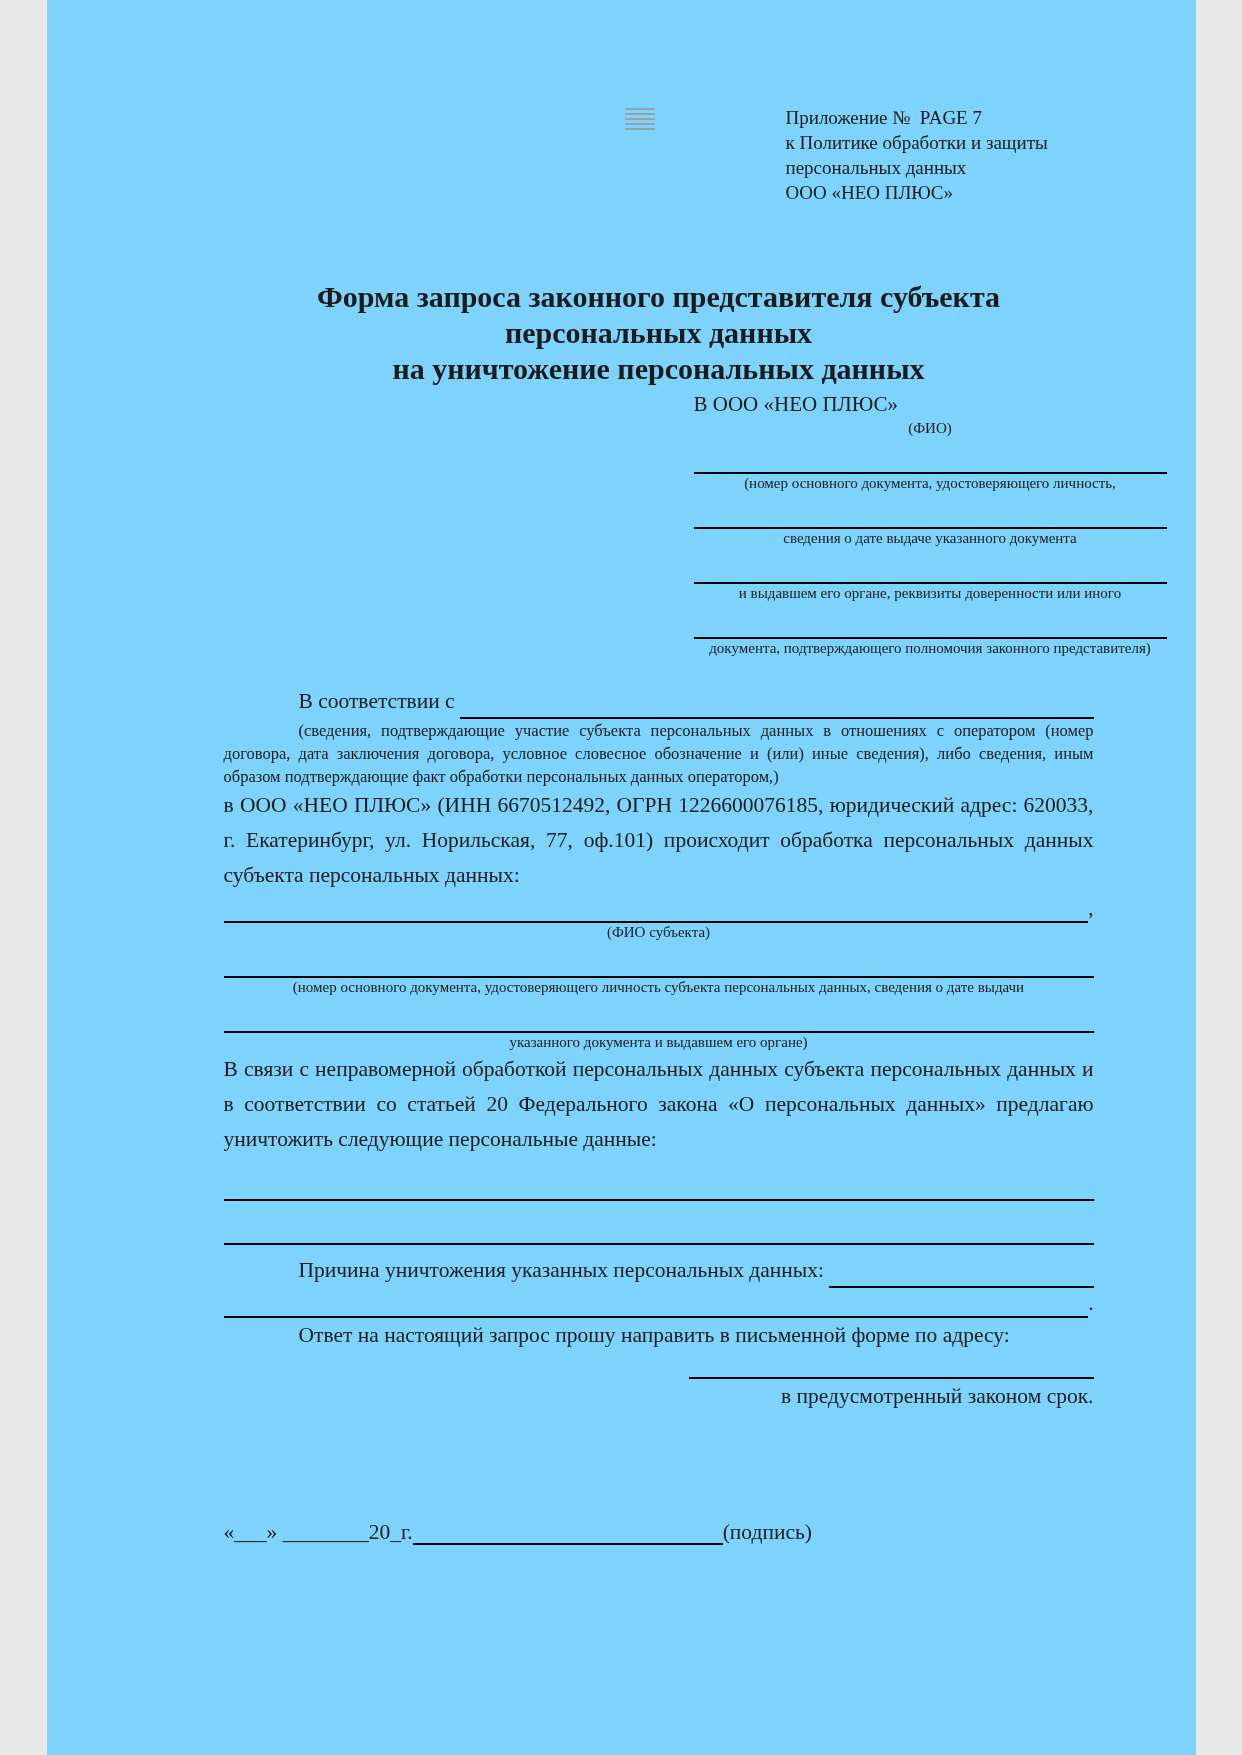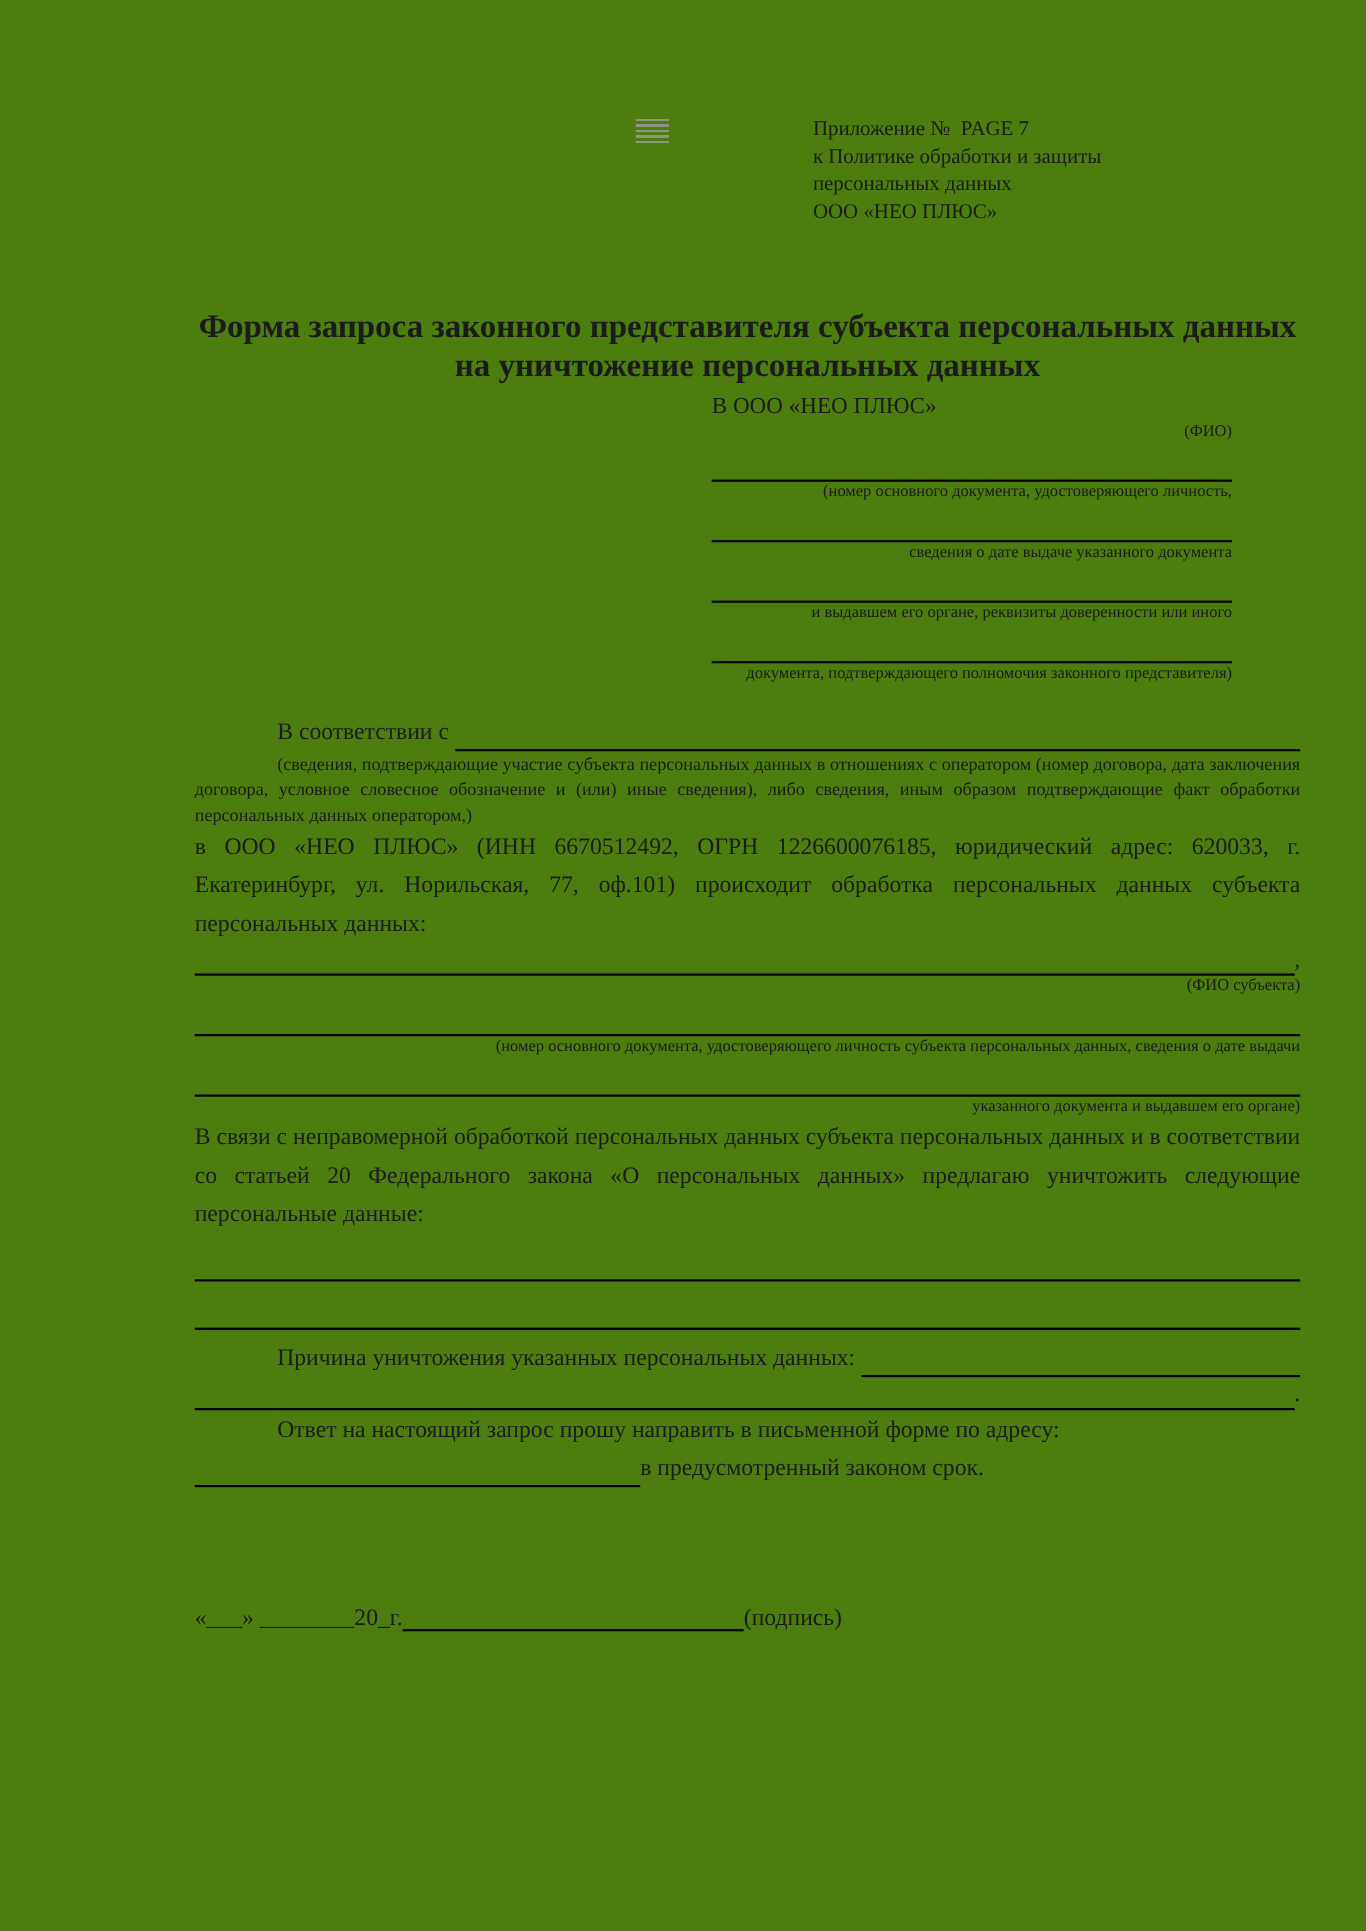--- a/index.html
+++ b/index.html
@@ -1,24 +1,24 @@
 <!DOCTYPE html>
 <html><head>
 <meta charset="utf-8">
 <style>
   * { margin:0; padding:0; box-sizing:border-box; }
   html,body { background:#e8e8e8; }
   .page {
     position:relative;
-    width:1242px; height:1755px;
+    width:1149px; height:1755px;
     margin:0 auto;
-    background:#4d7c0f;
+    background:#7dd3fc;
     color:#1b1b1b;
     font-family:"Liberation Serif","DejaVu Serif",serif;
-    padding:105px 60px 40px 177px;
+    padding:105px 102px 40px 177px;
     overflow:hidden;
   }
   .preserve { white-space:pre; }
 
   
   .header-row { position:relative; height:100px; }
   .artifact {
     position:absolute; left:401px; top:3px;
     width:30px; height:22px;
     background:repeating-linear-gradient(#9a9a9a 0 2px, transparent 2px 5px);
@@ -28,37 +28,37 @@
 
   
   .title { margin-top:74px; text-align:center; font-weight:bold; font-size:30px; line-height:36px; }
 
   
   .addressee { margin-left:470px; width:473px; font-size:21px; line-height:30px; margin-top:2px; }
   .to-line { }
   .from-row { display:flex; align-items:flex-end; }
   .from-row .lbl { white-space:pre; }
   .fill { flex:1 1 auto; border-bottom:2px solid #000; }
-  .small-caption { font-size:15px; line-height:19px; text-align:right; color:#1b1b1b; }
+  .small-caption { font-size:15px; line-height:19px; text-align:center; color:#1b1b1b; }
   .uline { border-bottom:2px solid #000; height:18px; }
   .gap18 { height:18px; }
 
   
   .body { margin-top:26px; font-size:21.5px; line-height:35px; }
   .accord-row { display:flex; align-items:flex-end; padding-left:75px; }
   .accord-row .lbl { white-space:pre; }
   .fine-print { font-size:16.5px; line-height:23px; text-align:justify; text-indent:75px; }
   .para { text-align:justify; }
   .uline-row { display:flex; align-items:flex-end; line-height:30px; }
   .uline-row .suffix { white-space:pre; }
   .blank-line { border-bottom:2px solid #000; height:44px; }
   .reason-row { display:flex; align-items:flex-end; padding-left:75px; margin-top:8px; }
   .reason-row .lbl { white-space:pre; }
   .indent { padding-left:75px; }
-  .answer2-row { display:flex; align-items:flex-end; }
+  .answer2-row { display:flex; align-items:flex-end;flex-direction:column; }
   .answer2-row .short-line { width:405px; border-bottom:2px solid #000; height:26px; }
 
   
   .footer-row { display:flex; align-items:flex-end; justify-content:flex-start; margin-top:58px; font-size:21.5px; }
   .sig-group { display:flex; align-items:flex-end;margin-top:48px; }
   .sig-line { width:310px; border-bottom:2px solid #000; height:24px; }
 </style>
 </head>
 <body>
 

